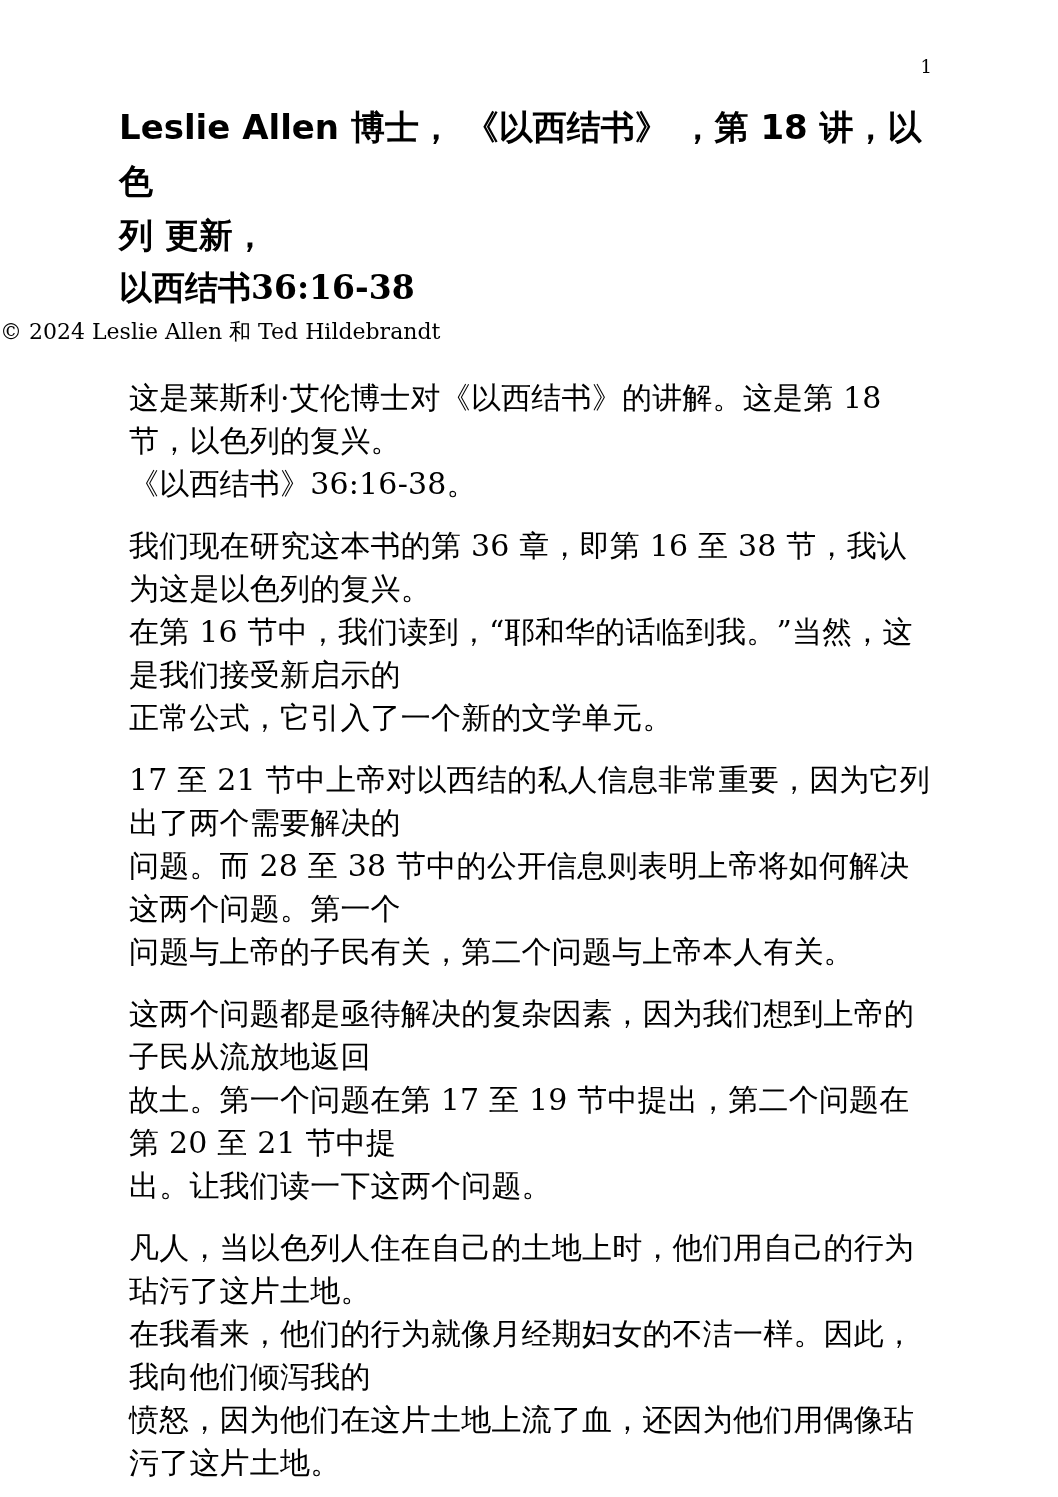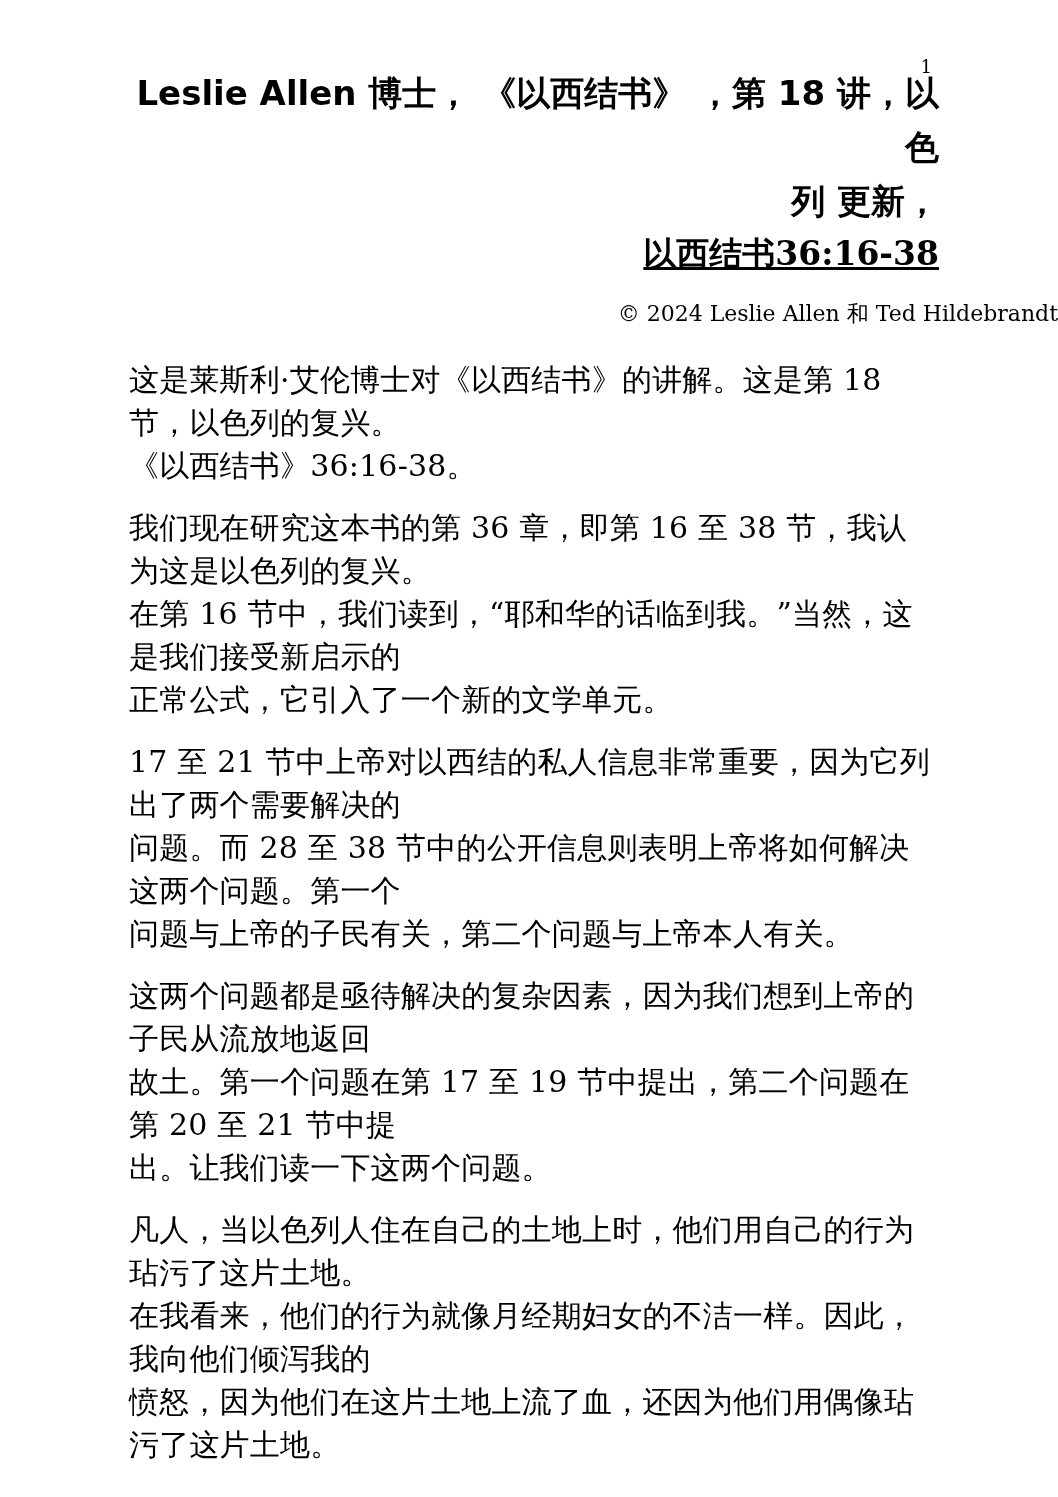--- a/index.html
+++ b/index.html
@@ -19,45 +19,44 @@
   .page-number {
     position: absolute;
     top: 56px;
     right: 126px;
     font-family: "DejaVu Serif", serif;
     font-size: 18px;
     line-height: 22px;
     color: #000000;
   }
   .doc-header {
-    padding-top: 66px;
-    text-align: right;
+    padding-top: 100px;
+    text-align: left;
   }
   .doc-title {
     margin: 0 auto;
     width: 820px;
     font-family: "DejaVu Sans", sans-serif;
     font-weight: bold;
     font-size: 34px;
     line-height: 54px;
     white-space: pre-line;
     color: #000000;
   }
   .doc-subtitle {
     margin: 0 auto;
     width: 820px;
     font-family: "DejaVu Serif", serif;
     font-weight: bold;
     font-size: 33px;
     line-height: 52px;
     color: #000000;
-    text-decoration: underline;
   }
   .copyright-line {
-    margin: 20px auto 0;
+    margin: 4px auto 0;
     font-family: "DejaVu Serif", serif;
     font-size: 22px;
     line-height: 28px;
     color: #000000;
   }
   .content {
     margin: 30px 128px 0 129px;
     width: 801px;
   }
   .content p.body-paragraph {

